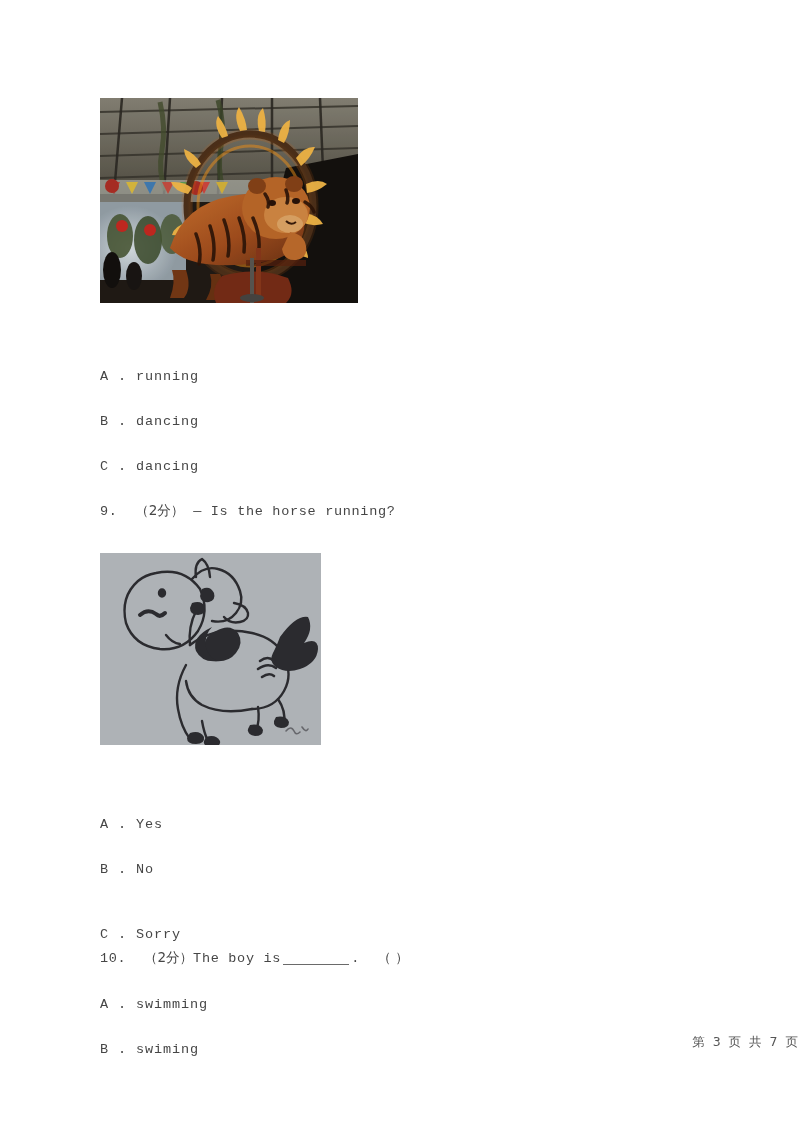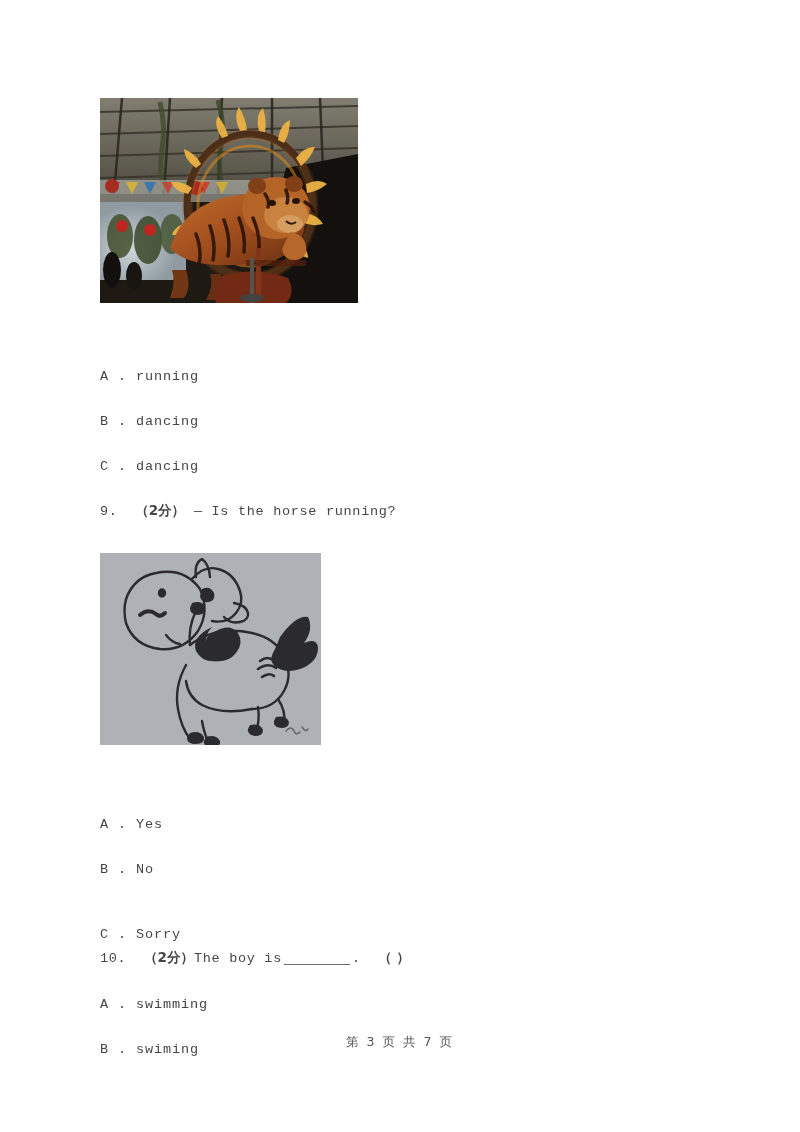--- a/index.html
+++ b/index.html
@@ -37,21 +37,20 @@
     font-size: 13.5px;
     letter-spacing: 0.9px;
   }
   .qline {
     font-size: 13.5px;
     letter-spacing: 0.7px;
   }
   .cjk {
     font-family: "DejaVu Sans", sans-serif;
     letter-spacing: 0;
-    font-weight: bold;
   }
   .blank-s {
     display: inline-block;
     width: 38px;
     border-bottom: 1px solid #6a6a6a;
     vertical-align: -3px;
     margin: 0 3px;
   }
   .blank-l {
     display: inline-block;
@@ -89,21 +88,21 @@
     background: #a9adb2;
   }
   #fig-horse svg { display: block; }
 
   
   .footer {
     position: absolute;
     top: 1034px;
     left: 0;
     width: 800px;
-    text-align: center;
+    text-align: right;
     font-size: 12.5px;
     color: #555555;
     font-family: "DejaVu Sans", sans-serif;
     letter-spacing: 2px;
   }
 </style>
 </head>
 <body>
 
 <div class="page">

